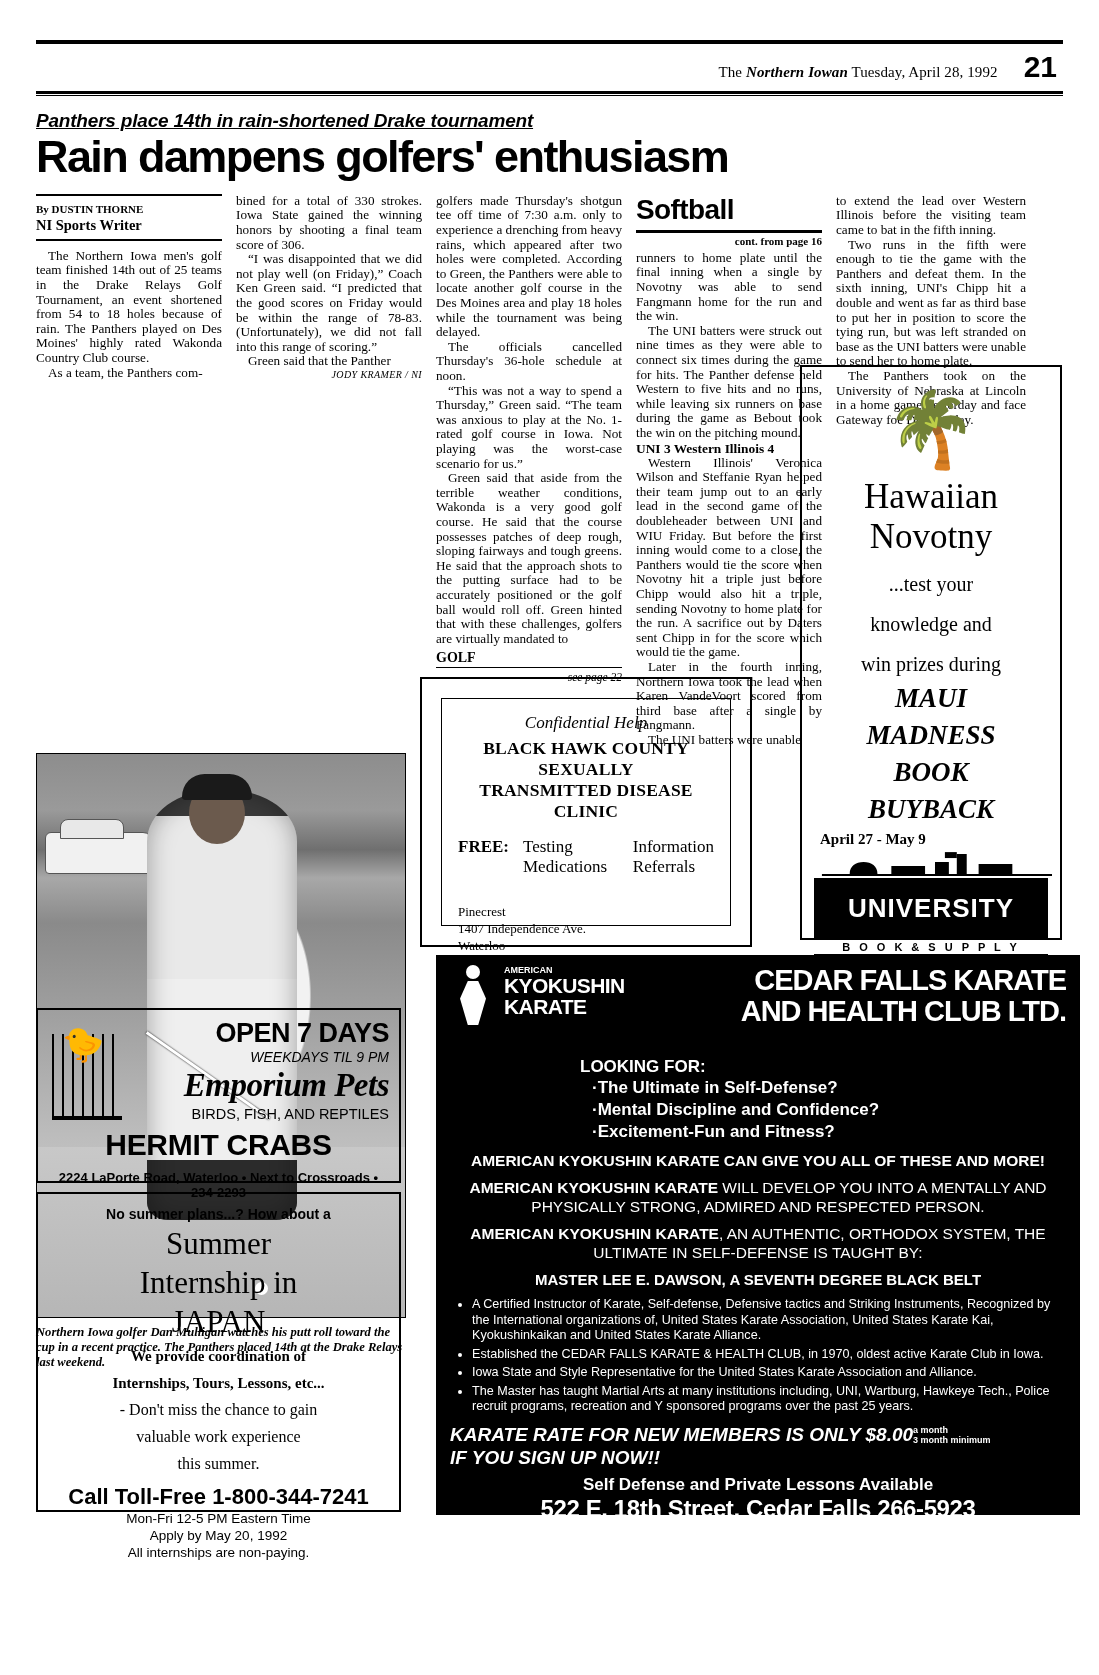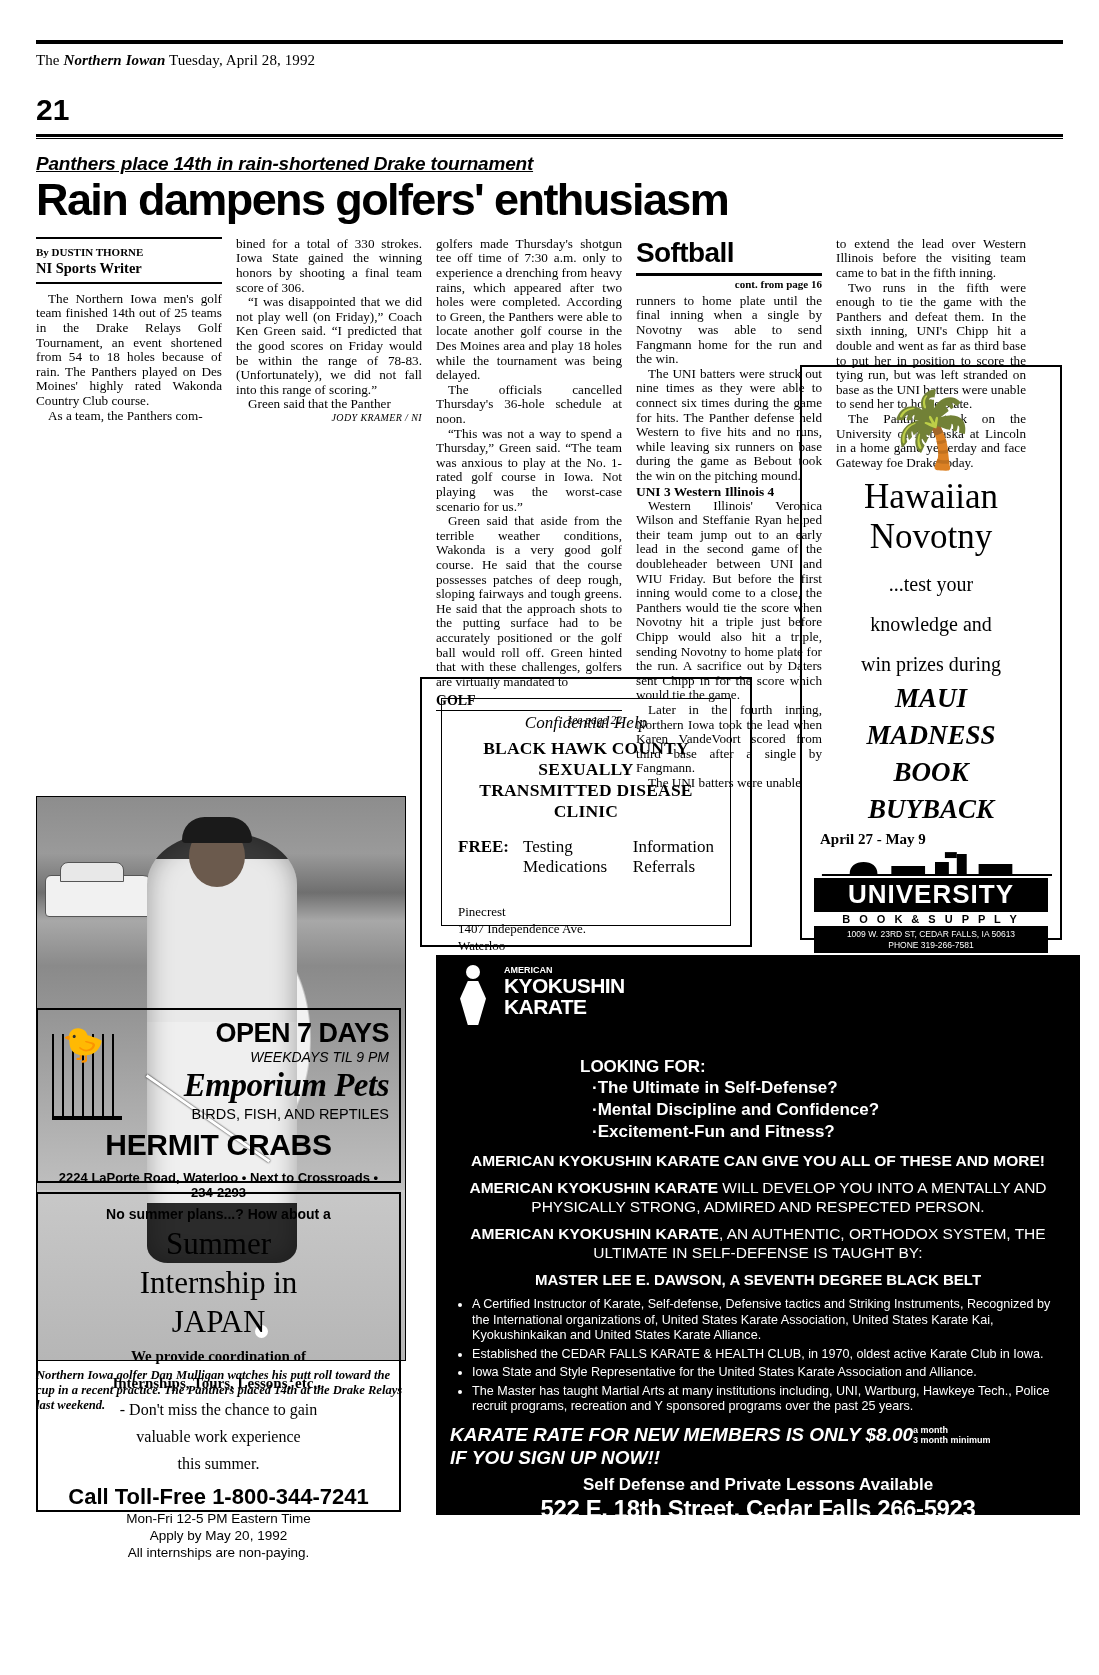--- a/index.html
+++ b/index.html
@@ -12,21 +12,21 @@
     position:relative;
     overflow:hidden;
   }
   .page { position:relative; width:1099px; height:1675px; padding:0 36px; }
 
   
   .masthead { padding-top:40px; }
   .rule-thick { border-top:4px solid #000; }
   .masthead-line {
     display:flex; align-items:baseline; justify-content:flex-end;
-    gap:26px; padding:8px 6px 6px 0;flex-direction:column;
+    gap:26px; padding:8px 6px 6px 0;
   }
   .masthead-text { font-size:15px; letter-spacing:.1px; }
   .masthead-text .ital { font-style:italic; font-weight:bold; }
   .page-num { font-family:"Liberation Sans", sans-serif; font-weight:bold; font-size:30px; line-height:1; }
   .double-rule { border-top:3px solid #000; border-bottom:1px solid #000; height:5px; margin-top:3px; }
 
   
   .kicker {
     font-family:"Liberation Sans", sans-serif;
     font-style:italic; font-weight:bold; font-size:19px;
@@ -138,21 +138,21 @@
     border:2px solid #000; padding:10px 12px; text-align:center;
   }
   .palm { font-size:74px; line-height:1; margin:16px 0 10px; }
   .hw-title { font-size:35px; line-height:40px; }
   .hw-sub { font-size:20px; line-height:26px; margin-top:14px; text-align:center; }
   .hw-event { font-style:italic; font-weight:bold; font-size:27px; line-height:31px; margin-top:6px; }
   .hw-dates { font-weight:bold; font-size:15px; margin-top:6px; text-align:left; padding-left:6px;}
   .skyline { height:26px; margin-top:4px; }
   .ubs-bar {
     background:#000; color:#fff; font-family:"Liberation Sans", sans-serif;
-    font-weight:bold; font-size:26px; letter-spacing:1px; padding:1px 0;
+    font-weight:bold; font-size:26px; letter-spacing:1px; padding:15px 0;
   }
   .ubs-sub {
     display:flex; justify-content:center; gap:6px; align-items:center;
     font-family:"Liberation Sans", sans-serif; font-weight:bold; font-size:11px;
     border-top:1px solid #000; border-bottom:1px solid #000; padding:1px 0; letter-spacing:3px;
   }
   .ubs-addr {
     background:#000; color:#fff; font-family:"Liberation Sans", sans-serif;
     font-size:8.5px; line-height:11px; padding:2px 0;
   }
@@ -390,20 +390,24 @@
   </div>
 
   <div class="karate">
     <div class="k-top">
       <div class="fig-karate"></div>
       <div>
         <div class="k-amer">AMERICAN</div>
         <div class="k-kyo">KYOKUSHIN</div>
         <div class="k-karate">KARATE</div>
       </div>
+      <div class="k-title">
+        <div>CEDAR FALLS KARATE</div>
+        <div>AND HEALTH CLUB LTD.</div>
+      </div>
     </div>
     <div class="k-looking">LOOKING FOR:</div>
     <div class="k-bullets">
       <div>·The Ultimate in Self-Defense?</div>
       <div>·Mental Discipline and Confidence?</div>
       <div>·Excitement-Fun and Fitness?</div>
     </div>
     <div class="k-para">AMERICAN KYOKUSHIN KARATE CAN GIVE YOU ALL OF THESE AND MORE!</div>
     <div class="k-para">
       <span>AMERICAN KYOKUSHIN KARATE</span><span class="reg"> WILL DEVELOP YOU INTO A MENTALLY AND PHYSICALLY STRONG, ADMIRED AND RESPECTED PERSON.</span>

